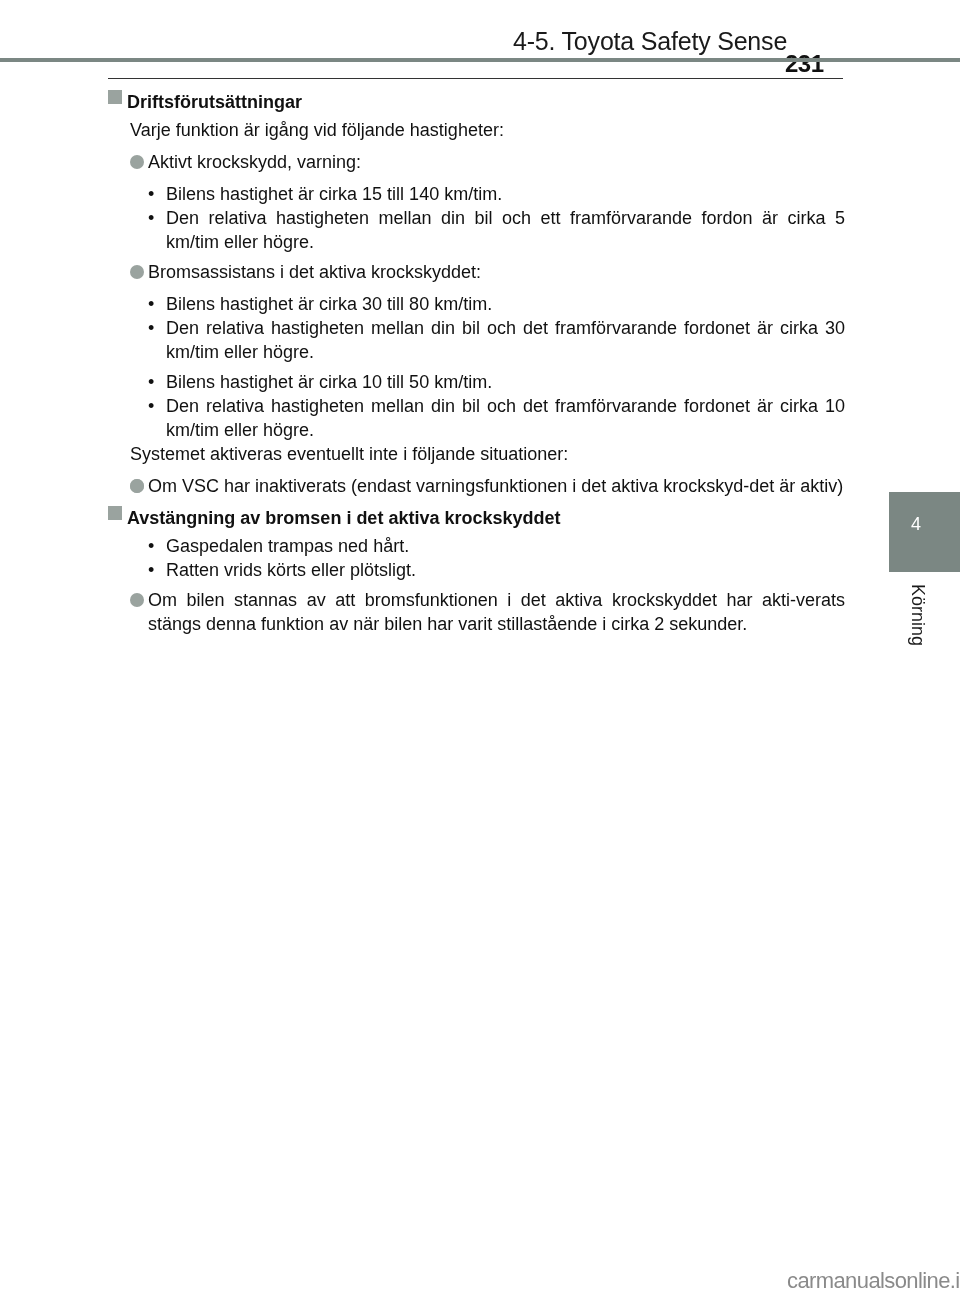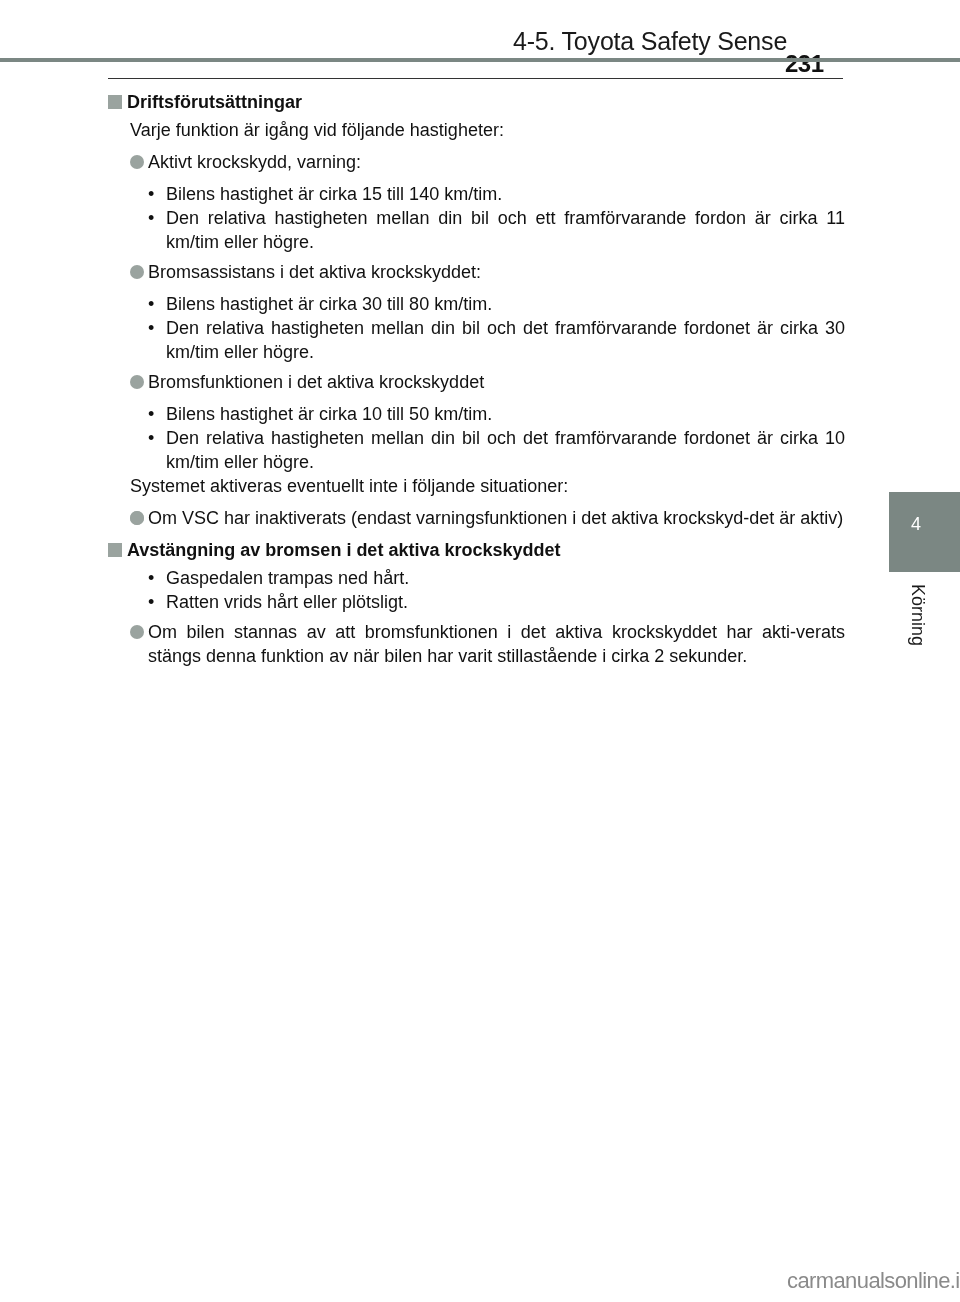--- a/index.html
+++ b/index.html
@@ -35,21 +35,21 @@
       position: absolute; left: 907px; top: 584px;
       writing-mode: vertical-rl;
       font-size: 18px; color: #1a1a1a;
     }
 
     .content {
       position: absolute; left: 108px; top: 90px; width: 737px;
       font-size: 18px; line-height: 24px; color: #111;
     }
     .section-heading {
-      font-weight: bold; display: flex; align-items: center; margin-bottom: 4px;
+      font-weight: bold; display: flex; align-items: flex-start; margin-bottom: 4px;
       font-size: 18px;
     }
     .square-bullet {
       display: inline-block; width: 14px; height: 14px; background: #9aa39f;
       margin-right: 5px; flex: none;
     }
     .para { padding-left: 22px; text-align: justify; margin-bottom: 8px; }
     .circle-item {
       position: relative; padding-left: 40px; text-align: justify; margin-bottom: 8px;
     }
@@ -95,43 +95,39 @@
     <span class="circle-bullet"></span>
     <span>Aktivt krockskydd, varning:</span>
   </div>
   <div class="dot-list">
     <div class="dot-item">
       <span class="dot-bullet">•</span>
       <span>Bilens hastighet är cirka 15 till 140 km/tim.</span>
     </div>
     <div class="dot-item">
       <span class="dot-bullet">•</span>
-      <span>Den relativa hastigheten mellan din bil och ett framförvarande fordon är cirka 11 km/tim eller högre.</span>
+      <span>Den relativa hastigheten mellan din bil och ett framförvarande fordon är cirka 5 km/tim eller högre.</span>
     </div>
   </div>
 
   <div class="circle-item">
     <span class="circle-bullet"></span>
     <span>Bromsassistans i det aktiva krockskyddet:</span>
   </div>
   <div class="dot-list">
     <div class="dot-item">
       <span class="dot-bullet">•</span>
       <span>Bilens hastighet är cirka 30 till 80 km/tim.</span>
     </div>
     <div class="dot-item">
       <span class="dot-bullet">•</span>
       <span>Den relativa hastigheten mellan din bil och det framförvarande fordonet är cirka 30 km/tim eller högre.</span>
     </div>
   </div>
 
-  <div class="circle-item">
-    <span class="circle-bullet"></span>
-    <span>Bromsfunktionen i det aktiva krockskyddet</span>
-  </div>
   <div class="dot-list" style="margin-bottom:0">
     <div class="dot-item">
       <span class="dot-bullet">•</span>
       <span>Bilens hastighet är cirka 10 till 50 km/tim.</span>
     </div>
     <div class="dot-item">
       <span class="dot-bullet">•</span>
       <span>Den relativa hastigheten mellan din bil och det framförvarande fordonet är cirka 10 km/tim eller högre.</span>
     </div>
   </div>
@@ -151,21 +147,21 @@
     <span>Avstängning av bromsen i det aktiva krockskyddet</span>
   </div>
 
   <div class="dot-list">
     <div class="dot-item">
       <span class="dot-bullet">•</span>
       <span>Gaspedalen trampas ned hårt.</span>
     </div>
     <div class="dot-item">
       <span class="dot-bullet">•</span>
-      <span>Ratten vrids hårt eller plötsligt.</span>
+      <span>Ratten vrids körts eller plötsligt.</span>
     </div>
   </div>
 
   <div class="circle-item">
     <span class="circle-bullet"></span>
     <span>Om bilen stannas av att bromsfunktionen i det aktiva krockskyddet har akti-verats stängs denna funktion av när bilen har varit stillastående i cirka 2 sekunder.</span>
   </div>
 </div>
 
 <div class="watermark">carmanualsonline.info</div>

